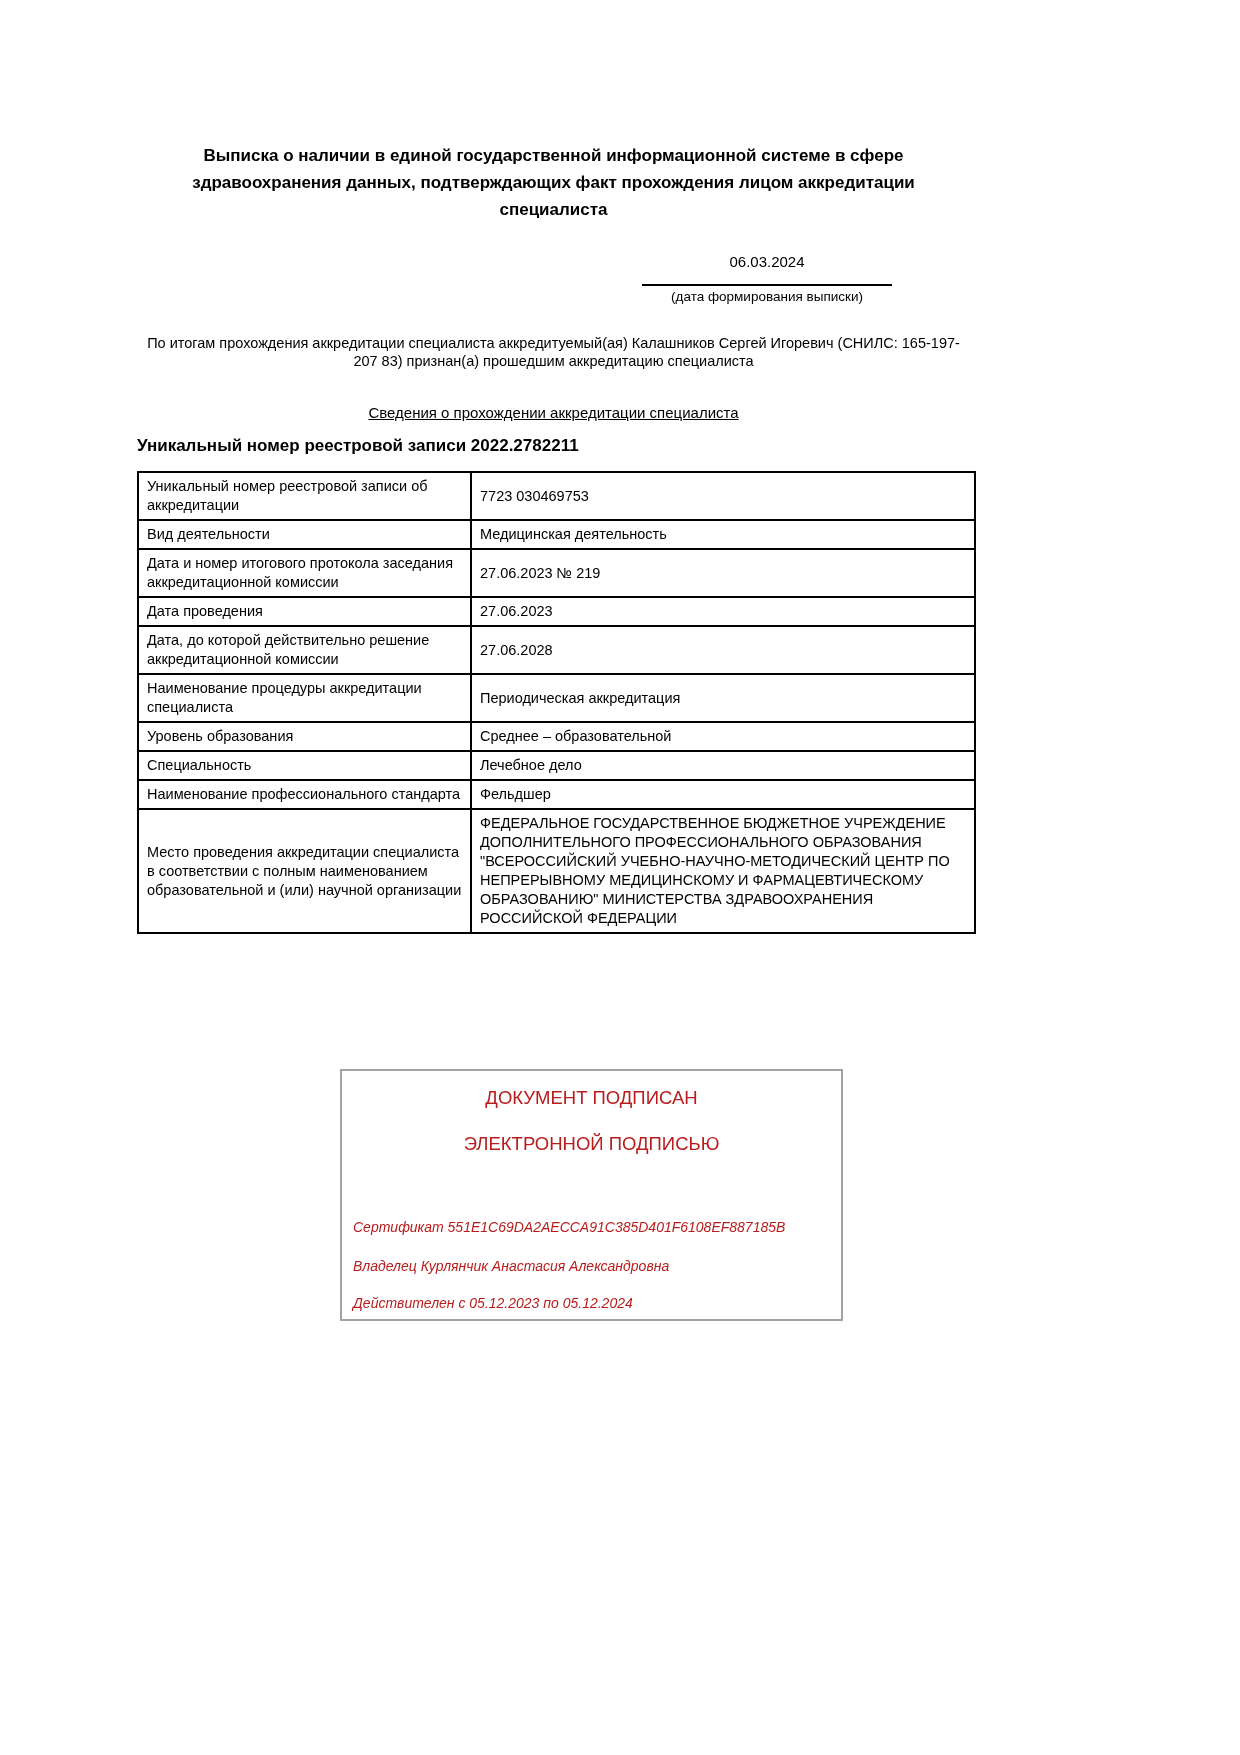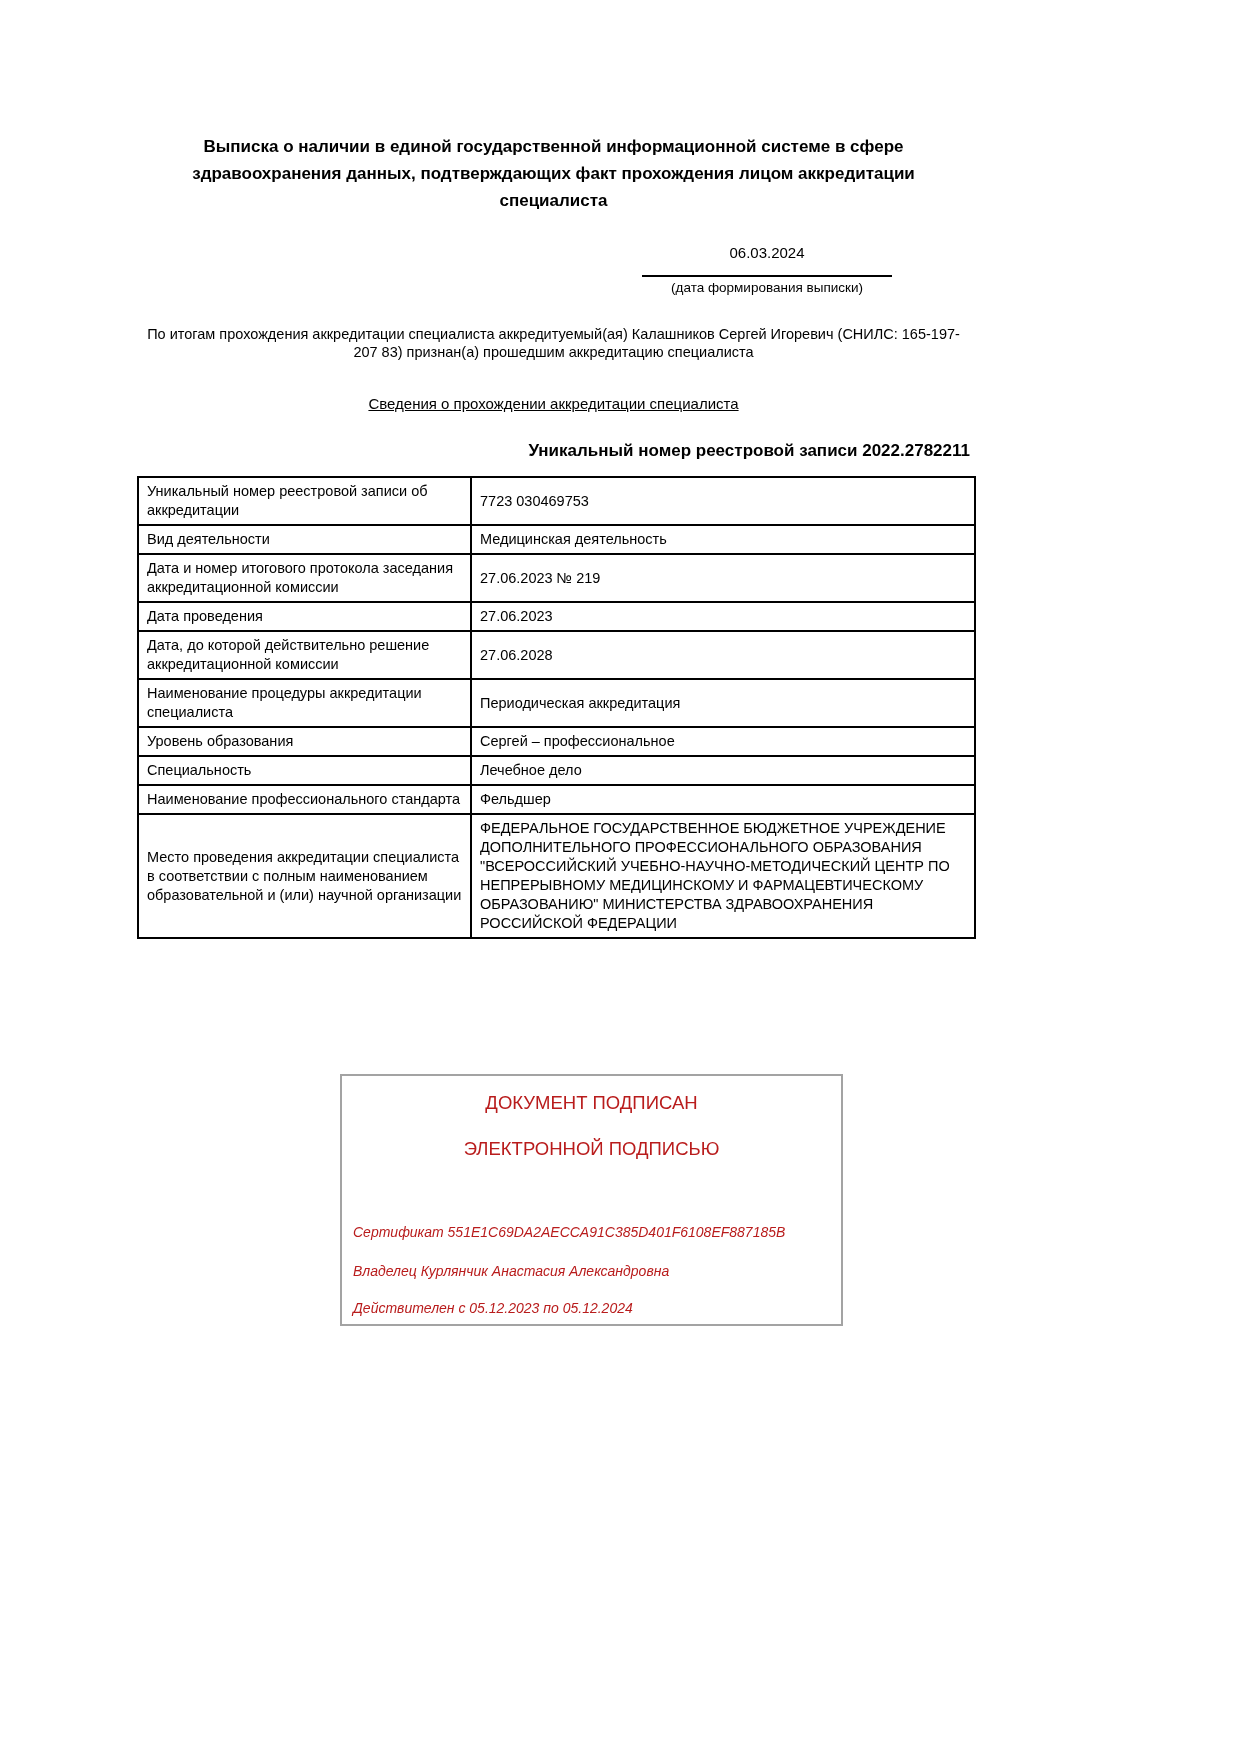--- a/index.html
+++ b/index.html
@@ -8,21 +8,21 @@
     width: 1240px;
     height: 1755px;
     background: #ffffff;
     font-family: "Liberation Sans", "DejaVu Sans", sans-serif;
     color: #000000;
     overflow: hidden;
   }
   .content {
     position: absolute;
     left: 137px;
-    top: 0;
+    top: 9px;
     width: 833px;
   }
   .title {
     margin: 133px 0 0 0;
     font-size: 17px;
     font-weight: 700;
     text-align: center;
     line-height: 27px;
   }
   .date-block {
@@ -47,24 +47,24 @@
     text-align: center;
   }
   .section-heading {
     margin: 34px 0 0 0;
     font-size: 15px;
     font-weight: 400;
     text-align: center;
     text-decoration: underline;
   }
   .registry-heading {
-    margin: 29px 0 0 0;
+    margin: 15px 0 0 0;
     font-size: 17px;
     font-weight: 700;
-    text-align: right;
+    text-align: left;
   }
   table.acc-table {
     margin-top: 15px;
     width: 833px;
     border-collapse: collapse;
     border: 2px solid #000000;
     table-layout: fixed;
   }
   table.acc-table td {
     border: 2px solid #000000;
@@ -143,21 +143,21 @@
           <tr>
             <td class="label-cell">Дата, до которой действительно решение аккредитационной комиссии</td>
             <td class="value-cell">27.06.2028</td>
           </tr>
           <tr>
             <td class="label-cell">Наименование процедуры аккредитации специалиста</td>
             <td class="value-cell">Периодическая аккредитация</td>
           </tr>
           <tr>
             <td class="label-cell">Уровень образования</td>
-            <td class="value-cell">Сергей – профессиональное</td>
+            <td class="value-cell">Среднее – образовательной</td>
           </tr>
           <tr>
             <td class="label-cell">Специальность</td>
             <td class="value-cell">Лечебное дело</td>
           </tr>
           <tr>
             <td class="label-cell">Наименование профессионального стандарта</td>
             <td class="value-cell">Фельдшер</td>
           </tr>
           <tr>

